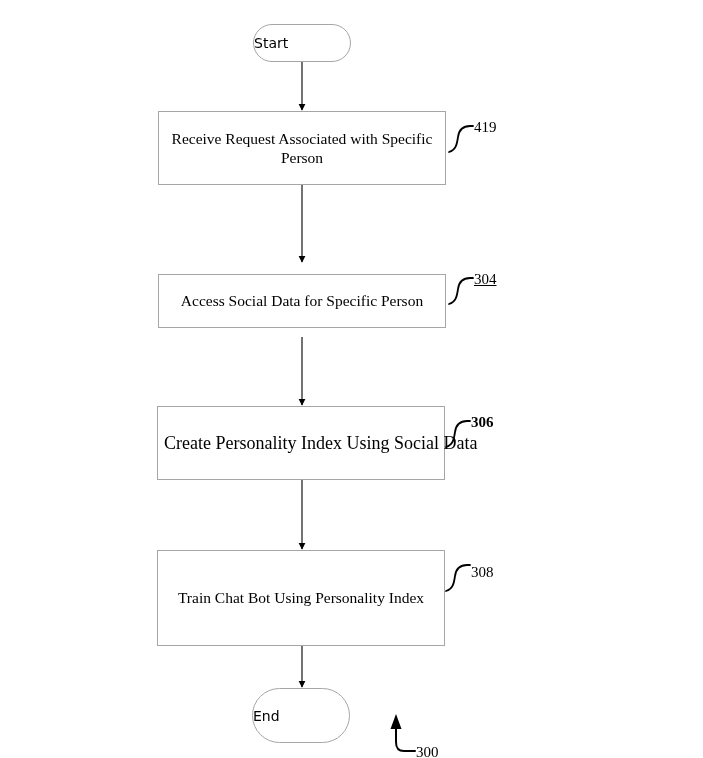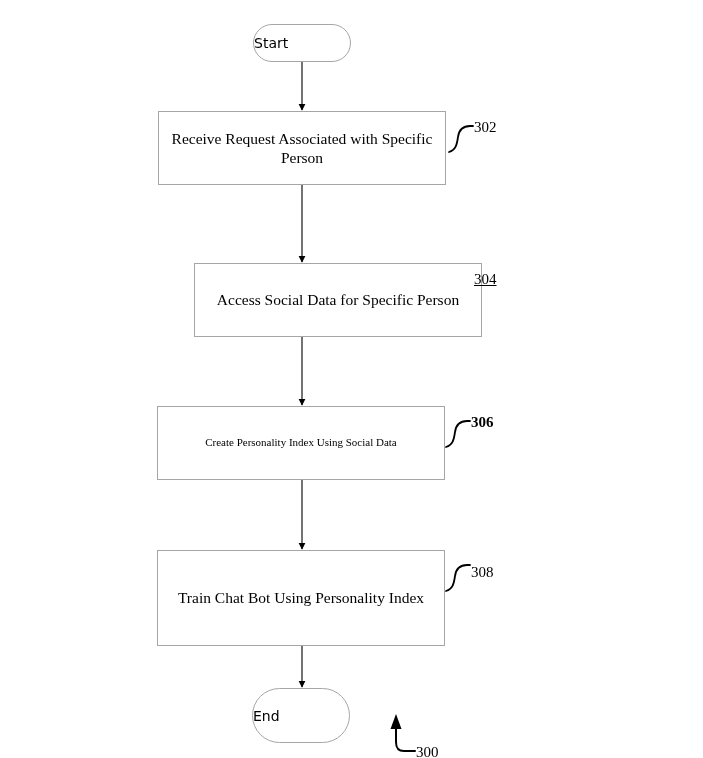--- a/index.html
+++ b/index.html
@@ -52,25 +52,25 @@
     align-items: center;
     justify-content: flex-start;
     text-align: center;
     font-family: "Liberation Serif", "DejaVu Serif", serif;
     font-size: 15.5px;
     line-height: 1.25;
     color: #000000;
     padding: 0 6px;
   }
   #node-302 { left: 158px; top: 111px; width: 288px; height: 74px; }
-  #node-304 { left: 158px; top: 263px; width: 288px; height: 74px; margin-left: 36px; }
+  #node-304 { left: 158px; top: 274px; width: 288px; height: 54px; }
   #node-306 { left: 157px; top: 406px; width: 288px; height: 74px; }
   #node-308 { left: 157px; top: 550px; width: 288px; height: 96px; }
 
-  #node-306 .box-text { font-size: 11px; white-space: nowrap; }
+  #node-306 .box-text { font-size: 18px; white-space: nowrap; }
 
   .box-text { display: block; width: 100%; }
 
   
   .ref-label {
     position: absolute;
     font-family: "Liberation Serif", "DejaVu Serif", serif;
     font-size: 15px;
     line-height: 1;
     color: #000000;
@@ -131,17 +131,17 @@
 </div>
 
 <div class="process-box" id="node-308">
   <span class="box-text">Train Chat Bot Using Personality Index</span>
 </div>
 
 <div class="terminator" id="node-end">
   <span class="box-text">End</span>
 </div>
 
-<div class="ref-label" id="ref-302">302</div>
+<div class="ref-label" id="ref-302">419</div>
 <div class="ref-label" id="ref-304">304</div>
 <div class="ref-label" id="ref-306">306</div>
 <div class="ref-label" id="ref-308">308</div>
 <div class="ref-label" id="ref-300">300</div>
 
 </body></html>

